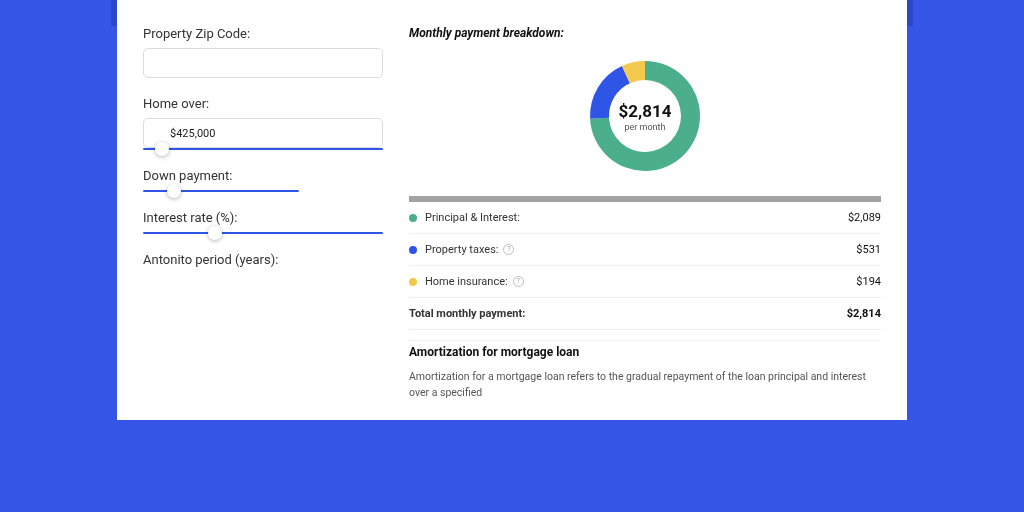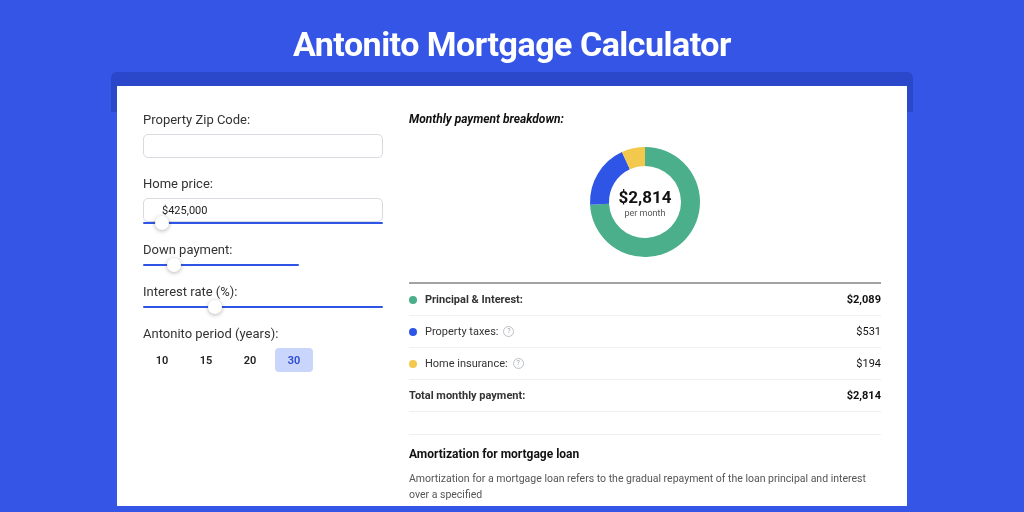--- a/index.html
+++ b/index.html
@@ -5,70 +5,69 @@
   * { box-sizing: border-box; margin: 0; padding: 0; font-family: -apple-system, BlinkMacSystemFont, "Segoe UI", Roboto, Arial, sans-serif; }
   body { width: 1024px; height: 512px; overflow: hidden; background: #3555e6; }
   .outer { display: flex; flex-direction: column; align-items: center; }
   .title { color: #ffffff; font-size: 34px; font-weight: 700; margin-top: 24px; margin-bottom: 22px; letter-spacing: -0.5px; }
   .panel-wrap { width: 790px; position: relative; }
   .panel-shadow { position: absolute; top: -14px; left: -6px; right: -6px; height: 40px; background: #2a48c9; border-radius: 6px 6px 0 0; }
   .panel { position: relative; background: #ffffff; width: 100%; min-height: 420px; padding: 26px 26px 0 26px; display: flex; gap: 26px; }
   .left { width: 240px; flex-shrink: 0; }
   .right { flex: 1; }
   .field-label { font-size: 13px; color: #333; margin-bottom: 7px; display: block; }
-  .text-input { width: 100%; height: 24px; border: 1px solid #d9dbe0; border-radius: 5px; padding: 0 18px; font-size: 11px; color: #222; background: #fff; }
+  .text-input { width: 100%; height: 30px; border: 1px solid #d9dbe0; border-radius: 5px; padding: 0 26px; font-size: 11px; color: #222; background: #fff; }
   .field { margin-bottom: 18px; position: relative; }
   .slider-track { position: relative; height: 2px; background: #2f55e6; margin-top: 0px; border-radius: 2px; }
   .slider-thumb { position: absolute; top: 50%; transform: translate(-50%, -50%); width: 14px; height: 14px; border-radius: 50%; background: #fff; box-shadow: 0 1px 4px rgba(0,0,0,0.3); }
   .row { display: flex; gap: 8px; }
   .row .text-input:first-child { flex: 1.7; }
   .row .text-input:last-child { flex: 1; }
   .period-row { display: flex; gap: 6px; }
   .period-btn { width: 38px; height: 24px; border-radius: 4px; display:flex; align-items:center; justify-content:center; font-size: 11px; font-weight: 600; color: #222; cursor: pointer; }
   .period-btn.active { background: #c9d5fb; color: #2b49d3; }
   .toggle-row { display:flex; align-items:center; gap:8px; margin-top: 8px; }
   .toggle { width: 28px; height: 16px; background: #e3e5ea; border-radius: 999px; position: relative; }
   .toggle::after { content:""; position:absolute; left:2px; top:2px; width:12px; height:12px; background:#fff; border-radius:50%; box-shadow: 0 1px 2px rgba(0,0,0,0.25); }
   .section-title { font-size: 12px; font-weight: 700; color: #111; margin-bottom: 14px; font-style: italic; }
   .donut-wrap { display:flex; justify-content:center; margin-bottom: 18px; }
   .donut { position: relative; width: 124px; height: 124px; }
   .donut svg { transform: rotate(-90deg); }
   .donut-center { position:absolute; inset:0; display:flex; flex-direction:column; align-items:center; justify-content:center; }
   .donut-amount { font-size: 17px; font-weight: 700; color:#111; }
   .donut-sub { font-size: 9px; color:#555; margin-top: 1px; }
   .legend-row { display:flex; align-items:center; padding: 9px 0; border-top: 1px solid #f0f1f4; font-size: 11px; }
-  .legend-row:first-of-type { border-top: 2px solid #a3a3a3; font-weight: bold; }
+  .legend-row:first-of-type { border-top: 6px solid #a3a3a3; }
   .dot { width: 8px; height: 8px; border-radius: 50%; margin-right: 8px; flex-shrink:0; }
   .legend-label { color:#333; display:flex; align-items:center; gap:5px; }
   .legend-val { margin-left:auto; color:#111; }
   .legend-total { font-weight: 700; }
   .info-icon { width: 11px; height: 11px; border: 1px solid #bcbfc7; border-radius: 50%; display:inline-flex; align-items:center; justify-content:center; font-size:7px; color:#9a9da5; line-height:1; }
-  .amort { border-top: 1px solid #eceef2; margin-top: 22px; padding-top: 12px; }
+  .amort { border-top: 1px solid #eceef2; margin-top: 10px; padding-top: 4px; }
   .amort-title { font-size: 12px; font-weight: 700; color:#111; margin-bottom: 10px; }
   .amort-text { font-size: 10.5px; color:#555; line-height: 1.5; }
 </style>
 </head>
 <body>
 
 <div class="outer">
-  <div class="title">Antonito Mortgage Calculator</div>
 
   <div class="panel-wrap">
     <div class="panel-shadow"></div>
     <div class="panel">
 
       <div class="left">
 
         <div class="field">
           <label class="field-label">Property Zip Code:</label>
           <input class="text-input" value="" style="">
         </div>
 
         <div class="field">
-          <label class="field-label">Home price:</label>
+          <label class="field-label">Home over:</label>
           <input class="text-input" value="$425,000" style="">
           <div class="slider-track">
             <div class="slider-thumb" style="left:8%"></div>
           </div>
         </div>
 
         <div class="field">
           <label class="field-label">Down payment:</label>
           <div class="slider-track" style="width:65%">
             <div class="slider-thumb" style="left:20%"></div>
@@ -77,26 +76,20 @@
 
         <div class="field">
           <label class="field-label">Interest rate (%):</label>
           <div class="slider-track">
             <div class="slider-thumb" style="left:30%"></div>
           </div>
         </div>
 
         <div class="field" style="margin-bottom:14px">
           <label class="field-label">Antonito period (years):</label>
-          <div class="period-row">
-              <div class="period-btn">10</div>
-              <div class="period-btn">15</div>
-              <div class="period-btn">20</div>
-              <div class="period-btn active">30</div>
-            </div>
         </div>
 
 
       </div>
 
       <div class="right">
         <div class="section-title">Monthly payment breakdown:</div>
 
         <div class="donut-wrap">
           <div class="donut">

